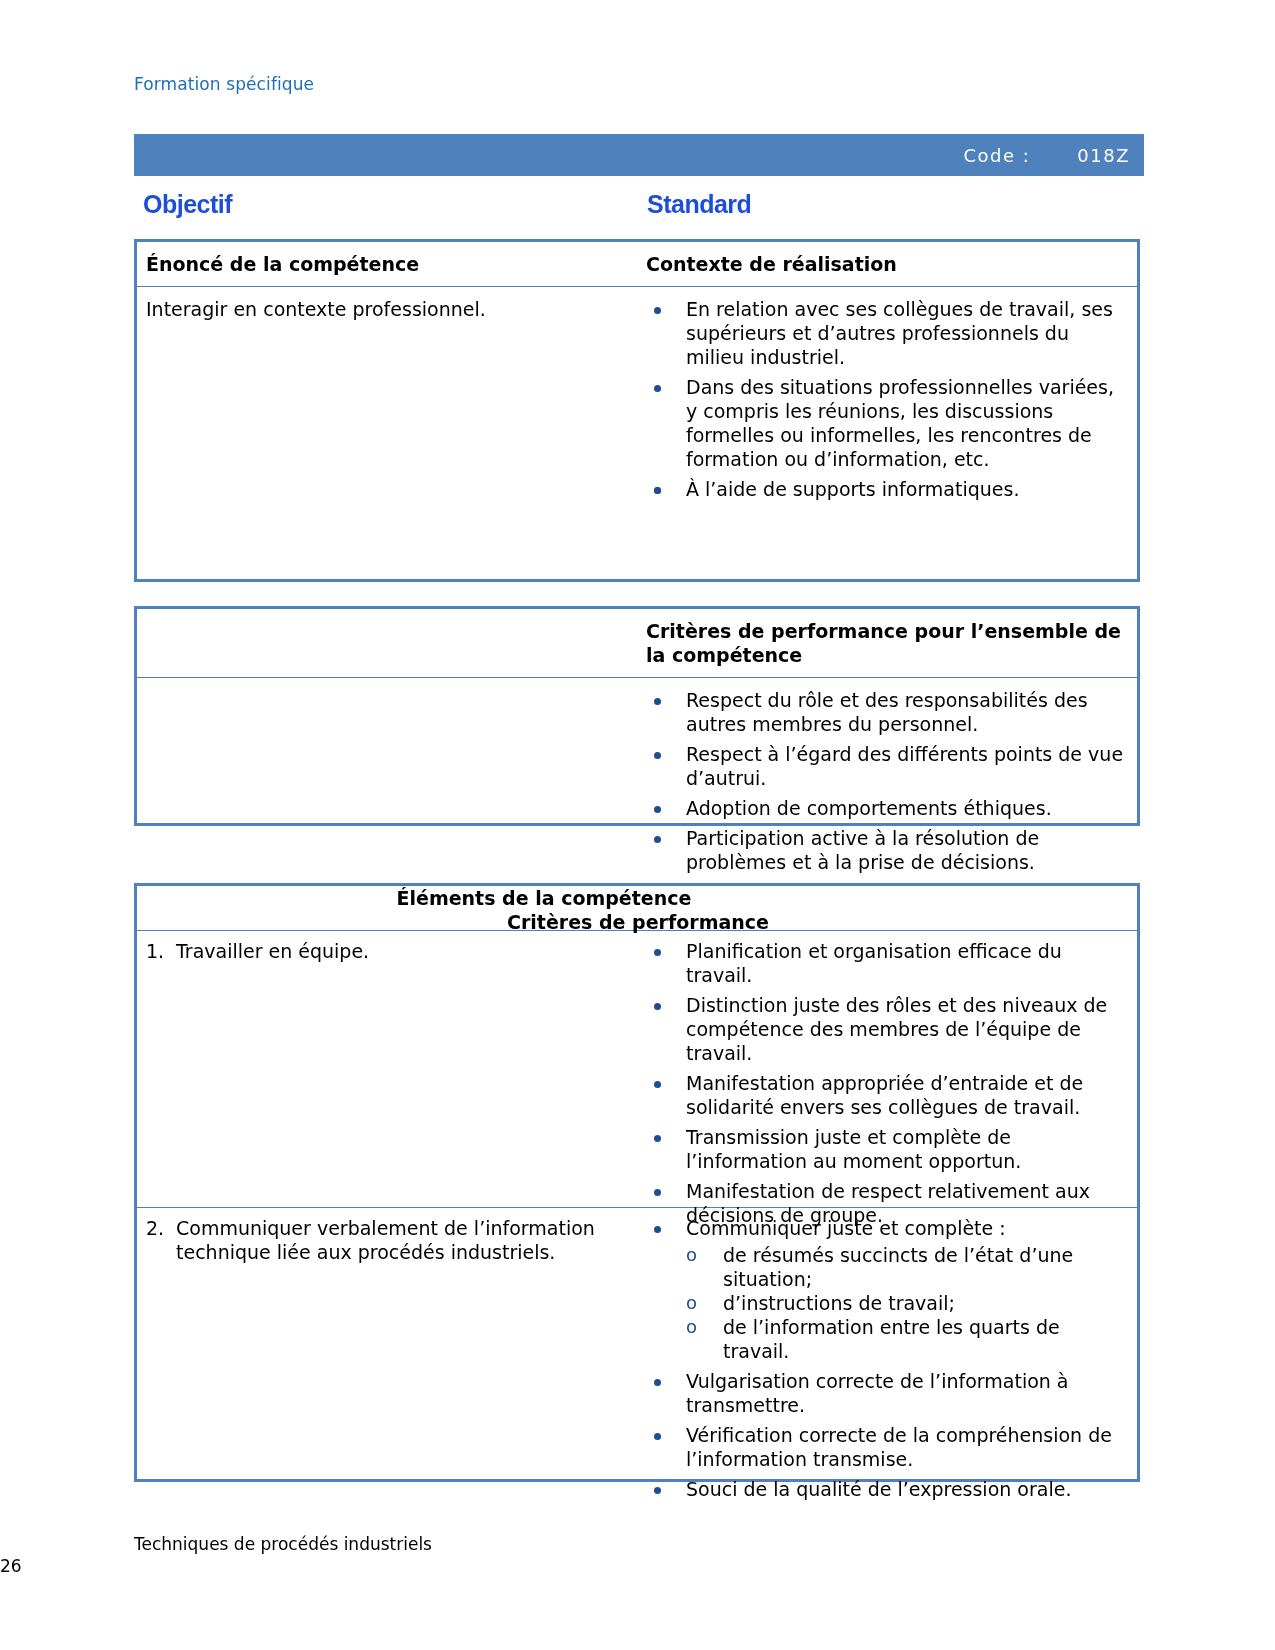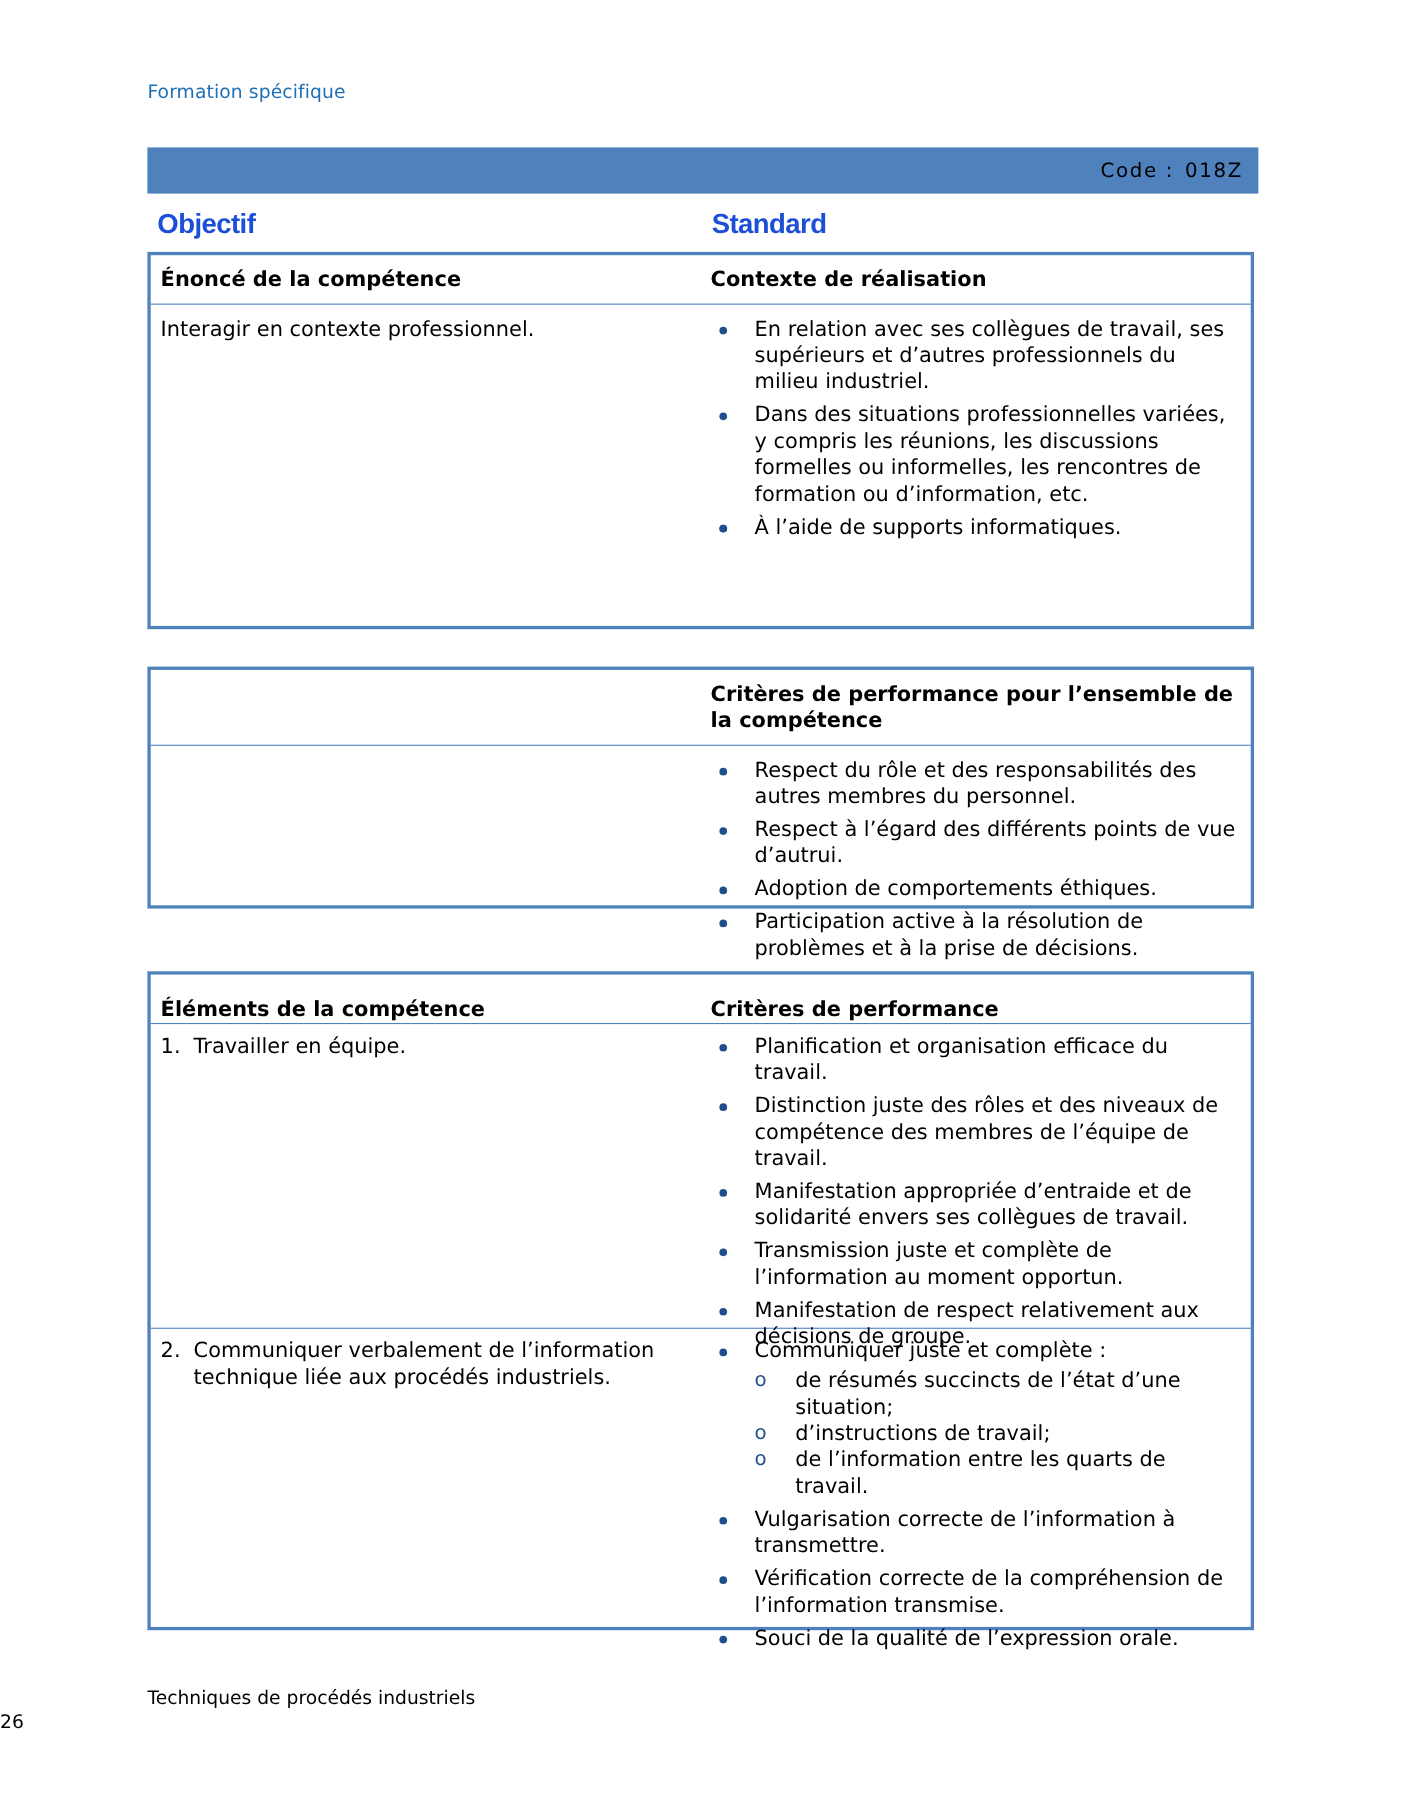--- a/index.html
+++ b/index.html
@@ -1,23 +1,23 @@
 <!DOCTYPE html>
 <html><head>
 <meta charset="utf-8">
 <style>
   html, body { margin: 0; padding: 0; background: #ffffff; }
   body { width: 1275px; height: 1650px; position: relative; overflow: hidden;
          font-family: "DejaVu Sans", sans-serif; color: #000; }
   .running-header { position: absolute; left: 134px; top: 74px; font-size: 17px;
          color: #1f6fb5; letter-spacing: 0.1px; }
   .code-bar { position: absolute; left: 134px; top: 134px; width: 1010px; height: 42px;
-         background: #4f81bd; color: #000000; font-size: 18px; box-sizing: border-box;
+         background: #4f81bd; color: #ffffff; font-size: 18px; box-sizing: border-box;
          display: flex; align-items: center; justify-content: flex-end; padding-right: 14px;
-         letter-spacing: 1.5px; }
+         letter-spacing: 1.5px; gap: 37px; }
   .code-bar .code-value { margin-left: 10px; }
   .section-title { position: absolute; top: 190px; font-family: "Liberation Sans", sans-serif;
          font-weight: bold; font-size: 25px; color: #1d4ed8; letter-spacing: -0.5px; }
   .title-objectif { left: 143px; }
   .title-standard { left: 647px; }
 
   .tbl { position: absolute; left: 134px; width: 1006px; border: 3px solid #4f81bd;
          box-sizing: border-box; }
   .row { display: flex; border-top: 1px solid #4f81bd; }
   .row.first { border-top: none; }
@@ -46,21 +46,21 @@
 <div class="running-header">Formation spécifique</div>
 
 <div class="code-bar">
   <span>Code :</span>
   <span class="code-value">018Z</span>
 </div>
 
 <div class="section-title title-objectif">Objectif</div>
 <div class="section-title title-standard">Standard</div>
 
-<div class="tbl" style="top:229px; height:343px;">
+<div class="tbl" style="top:239px; height:343px;">
   <div class="row first" style="height:44px; align-items:center;">
     <div class="col-left hdr">Énoncé de la compétence</div>
     <div class="col-right hdr">Contexte de réalisation</div>
   </div>
   <div class="row" style="padding-top:10px;">
     <div class="col-left txt">Interagir en contexte professionnel.</div>
     <div class="col-right">
       <ul class="bullets">
         <li><span class="dot"></span><span>En relation avec ses collègues de travail, ses supérieurs et d’autres professionnels du milieu industriel.</span></li>
         <li><span class="dot"></span><span>Dans des situations professionnelles variées, y compris les réunions, les discussions formelles ou informelles, les rencontres de formation ou d’information, etc.</span></li>
@@ -83,21 +83,21 @@
         <li><span class="dot"></span><span>Respect du rôle et des responsabilités des autres membres du personnel.</span></li>
         <li><span class="dot"></span><span>Respect à l’égard des différents points de vue d’autrui.</span></li>
         <li><span class="dot"></span><span>Adoption de comportements éthiques.</span></li>
         <li><span class="dot"></span><span>Participation active à la résolution de problèmes et à la prise de décisions.</span></li>
       </ul>
     </div>
   </div>
 </div>
 
 <div class="tbl" style="top:883px; height:599px;">
-  <div class="row first" style="height:44px; align-items:flex-end;">
+  <div class="row first" style="height:44px; align-items:center;flex-direction:column;">
     <div class="col-left hdr">Éléments de la compétence</div>
     <div class="col-right hdr">Critères de performance</div>
   </div>
   <div class="row" style="height:277px; padding-top:8px; box-sizing:border-box;">
     <div class="col-left txt">
       <div class="num-item">
         <span class="num">1.</span>
         <span>Travailler en équipe.</span>
       </div>
     </div>

